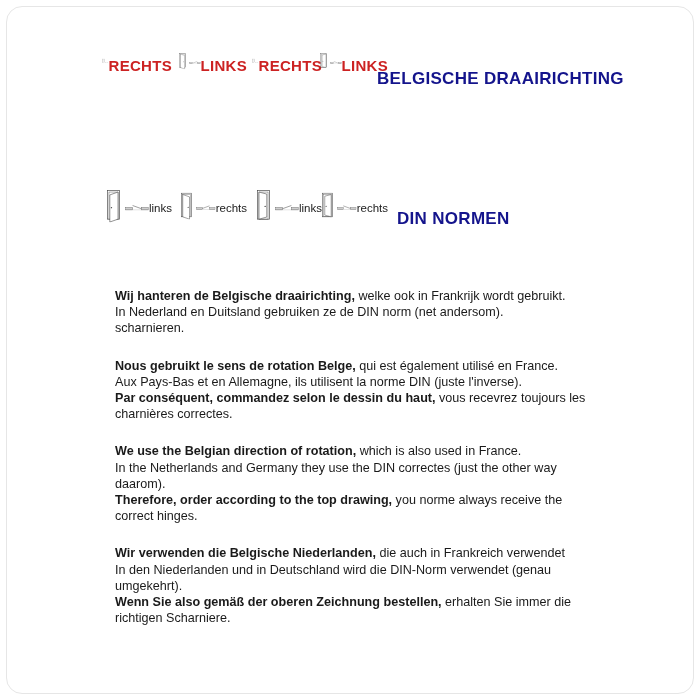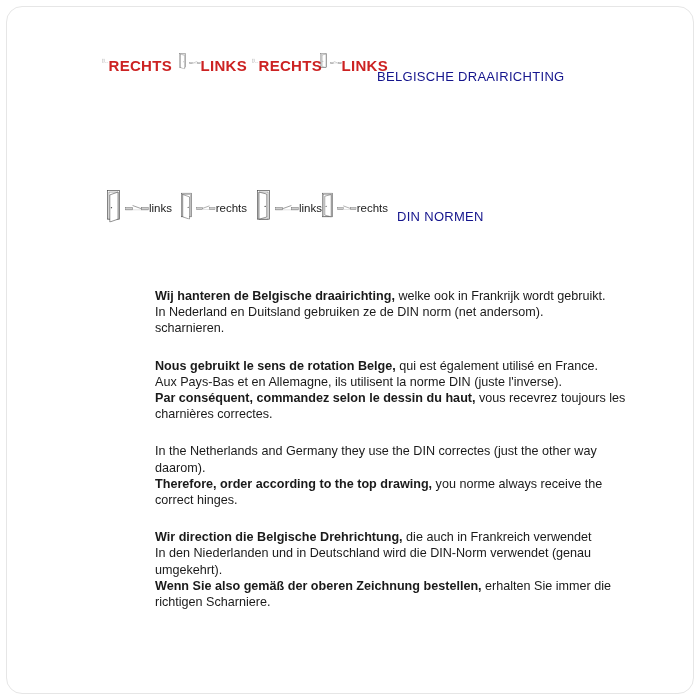--- a/index.html
+++ b/index.html
@@ -7,25 +7,25 @@
   .canvas { position:relative; width:700px; height:700px; background:#ffffff; overflow:hidden; }
   .card-border { position:absolute; inset:6px; border:1px solid #e6e6e6; border-radius:16px; pointer-events:none; }
 
   .door-fig { position:absolute; width:70px; display:flex; flex-direction:row; align-items:center; }
   .door-fig svg { display:block; }
   .door-fig .plan { margin-top:2px; }
   .mir { transform:scaleX(-1); }
 
   .lbl-red { margin-top:9px; font-weight:bold; font-size:15px; color:#cc2222; letter-spacing:0.3px; }
   .lbl-small { margin-top:3px; font-size:11.5px; color:#1a1a1a; }
-  .row-caption { position:absolute; font-weight:normal; font-size:13px; color:#14148c; letter-spacing:0.3px; }
+  .row-caption { position:absolute; font-weight:bold; font-size:17px; color:#14148c; letter-spacing:0.3px; }
 
   .text-block { position:absolute; left:115px; top:288px; width:480px; font-size:12.6px; line-height:16.2px; }
   .para { margin-bottom:21px; }
-  .tl { white-space:nowrap;margin-left:40px; }
+  .tl { white-space:nowrap; }
   .tl b { font-weight:bold; }
 </style>
 </head>
 <body>
 
 <div class="canvas">
   <div class="card-border"></div>
 
   <svg width="0" height="0" style="position:absolute" aria-hidden="true">
     <defs>
@@ -145,28 +145,29 @@
     </div>
 
     <div class="para">
       <div class="tl"><b>Nous gebruikt le sens de rotation Belge,</b><span> qui est également utilisé en France.</span></div>
       <div class="tl"><b></b><span>Aux Pays-Bas et en Allemagne, ils utilisent la norme DIN (juste l'inverse).</span></div>
       <div class="tl"><b>Par conséquent, commandez selon le dessin du haut,</b><span> vous recevrez toujours les</span></div>
       <div class="tl"><b></b><span>charnières correctes.</span></div>
     </div>
 
     <div class="para">
+      <div class="tl"><b>We use the Belgian direction of rotation,</b><span> which is also used in France.</span></div>
       <div class="tl"><b></b><span>In the Netherlands and Germany they use the DIN correctes (just the other way</span></div>
       <div class="tl"><b></b><span>daarom).</span></div>
       <div class="tl"><b>Therefore, order according to the top drawing,</b><span> you norme always receive the</span></div>
       <div class="tl"><b></b><span>correct hinges.</span></div>
     </div>
 
     <div class="para">
-      <div class="tl"><b>Wir direction die Belgische Drehrichtung,</b><span> die auch in Frankreich verwendet</span></div>
+      <div class="tl"><b>Wir verwenden die Belgische Niederlanden,</b><span> die auch in Frankreich verwendet</span></div>
       <div class="tl"><b></b><span>In den Niederlanden und in Deutschland wird die DIN-Norm verwendet (genau</span></div>
       <div class="tl"><b></b><span>umgekehrt).</span></div>
       <div class="tl"><b>Wenn Sie also gemäß der oberen Zeichnung bestellen,</b><span> erhalten Sie immer die</span></div>
       <div class="tl"><b></b><span>richtigen Scharniere.</span></div>
     </div>
 
   </div>
 </div>
 
 </body></html>

